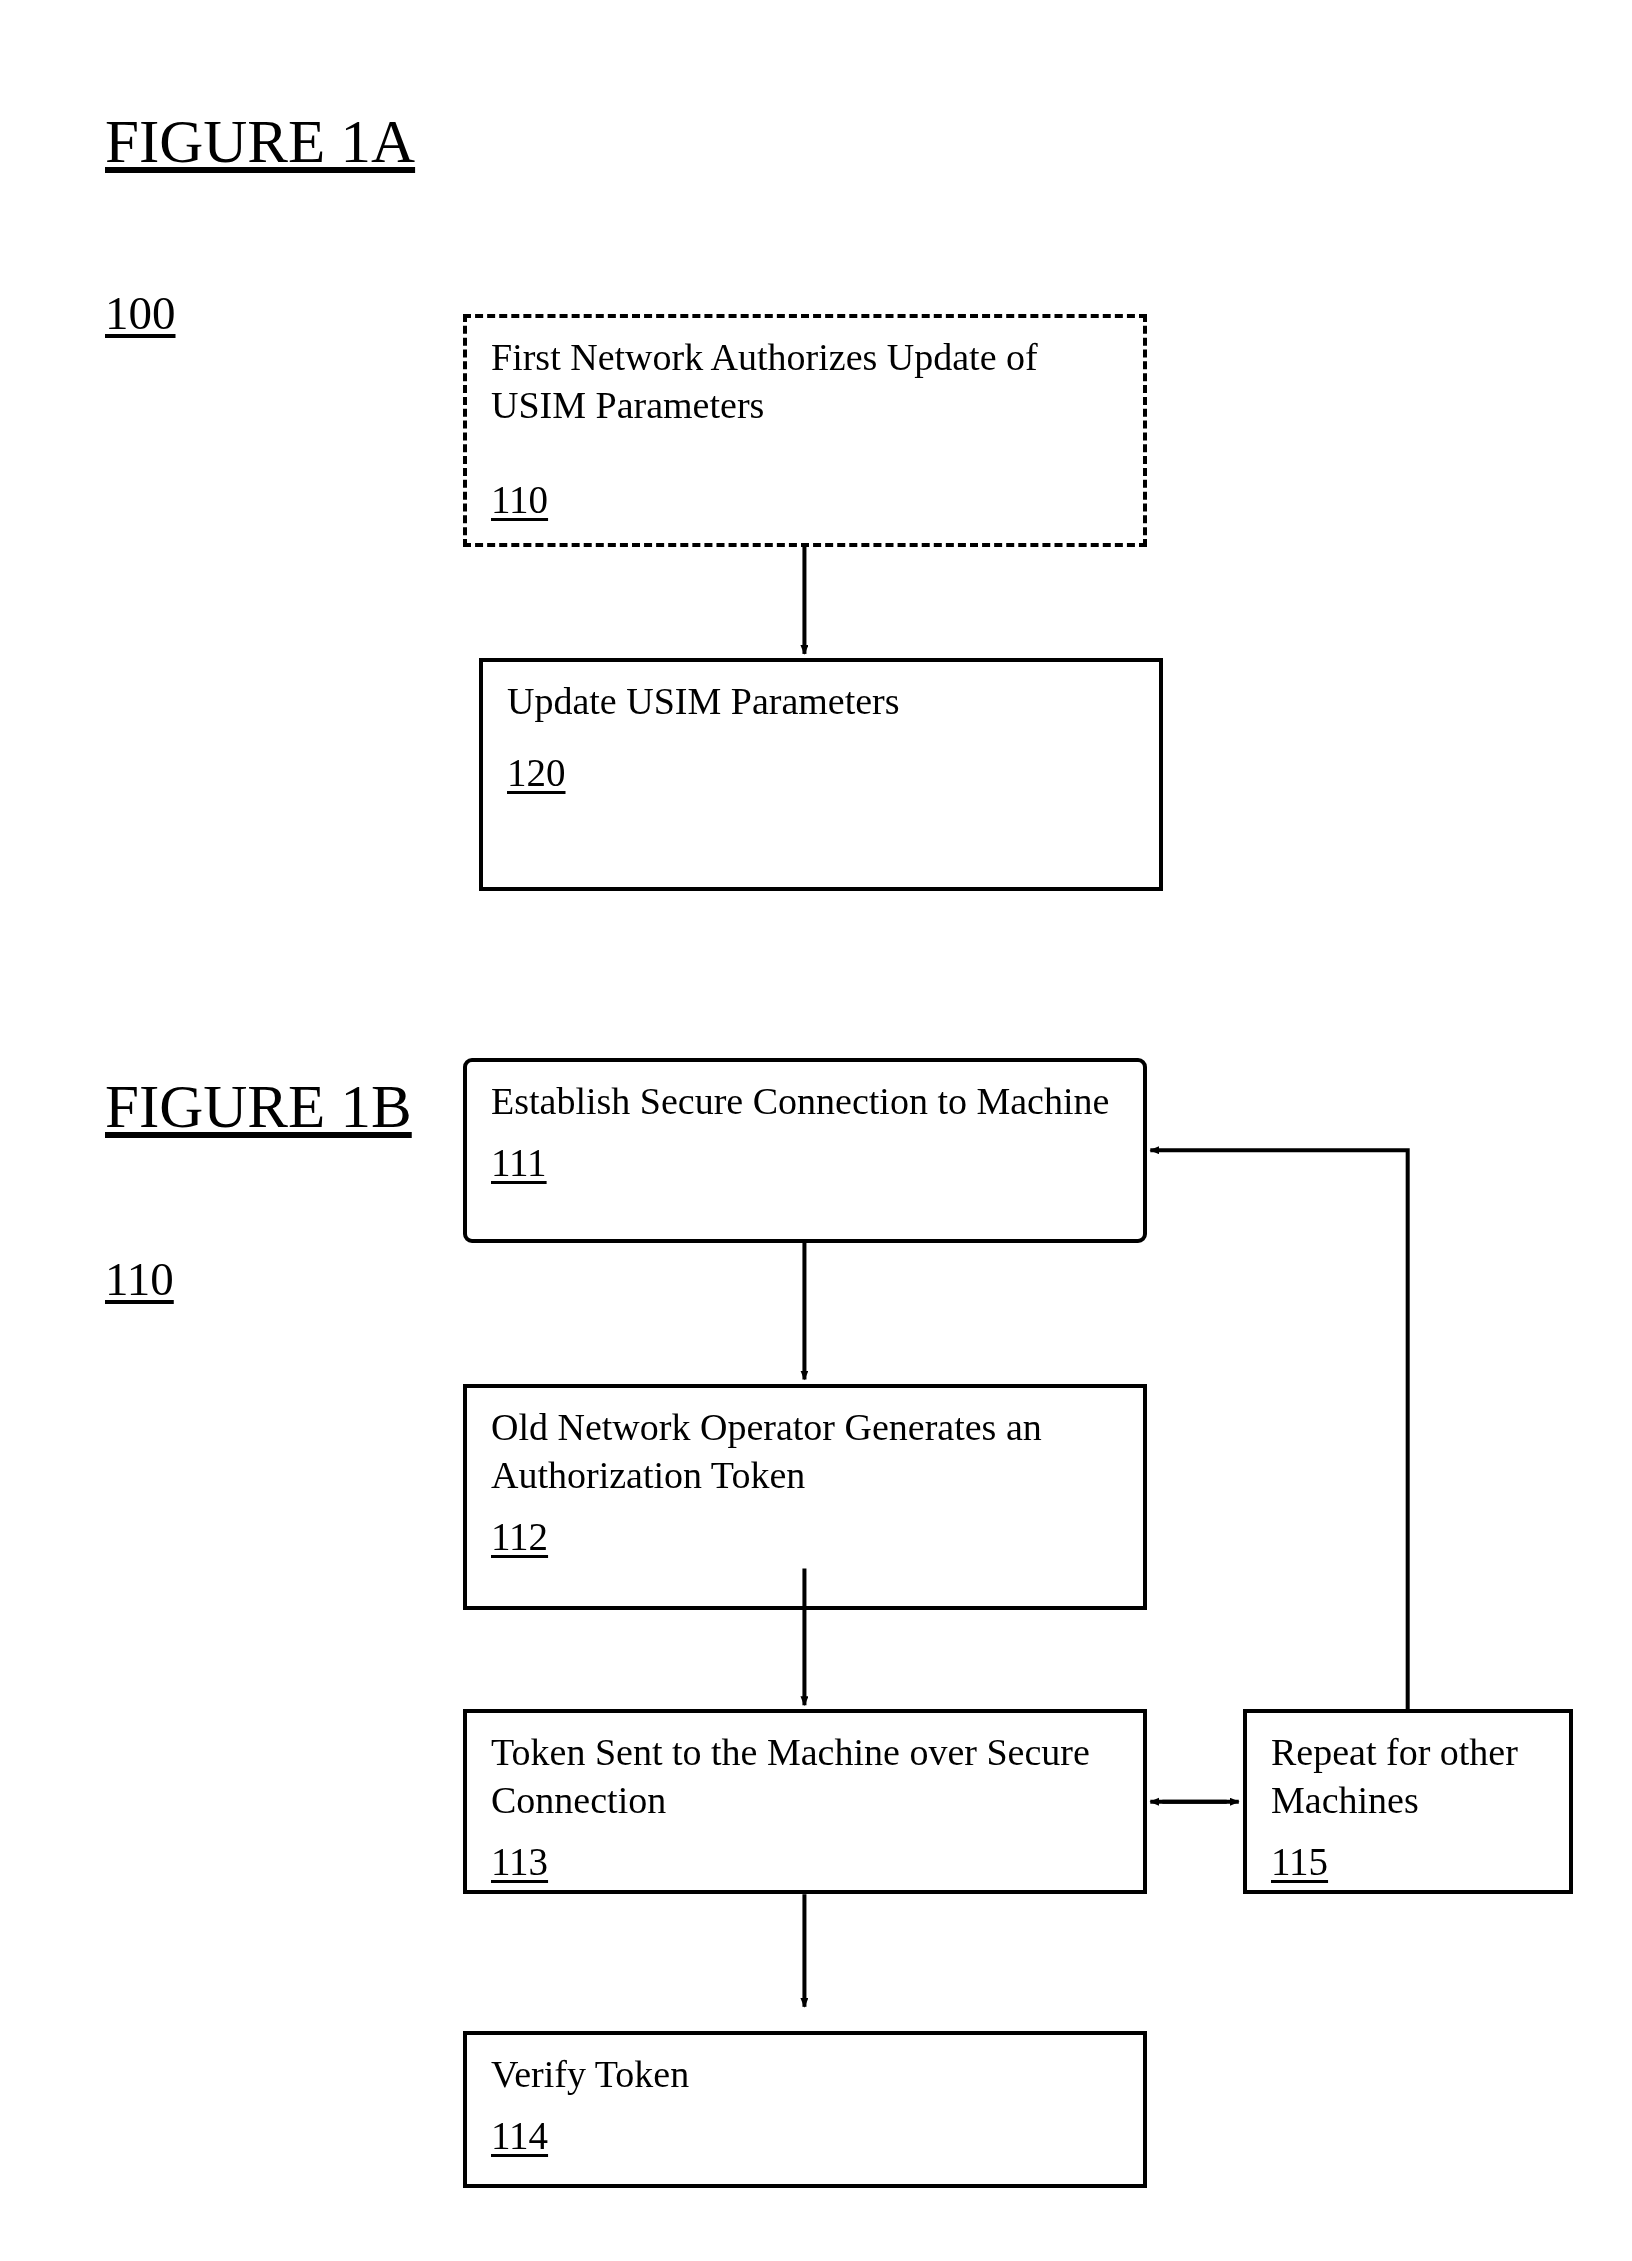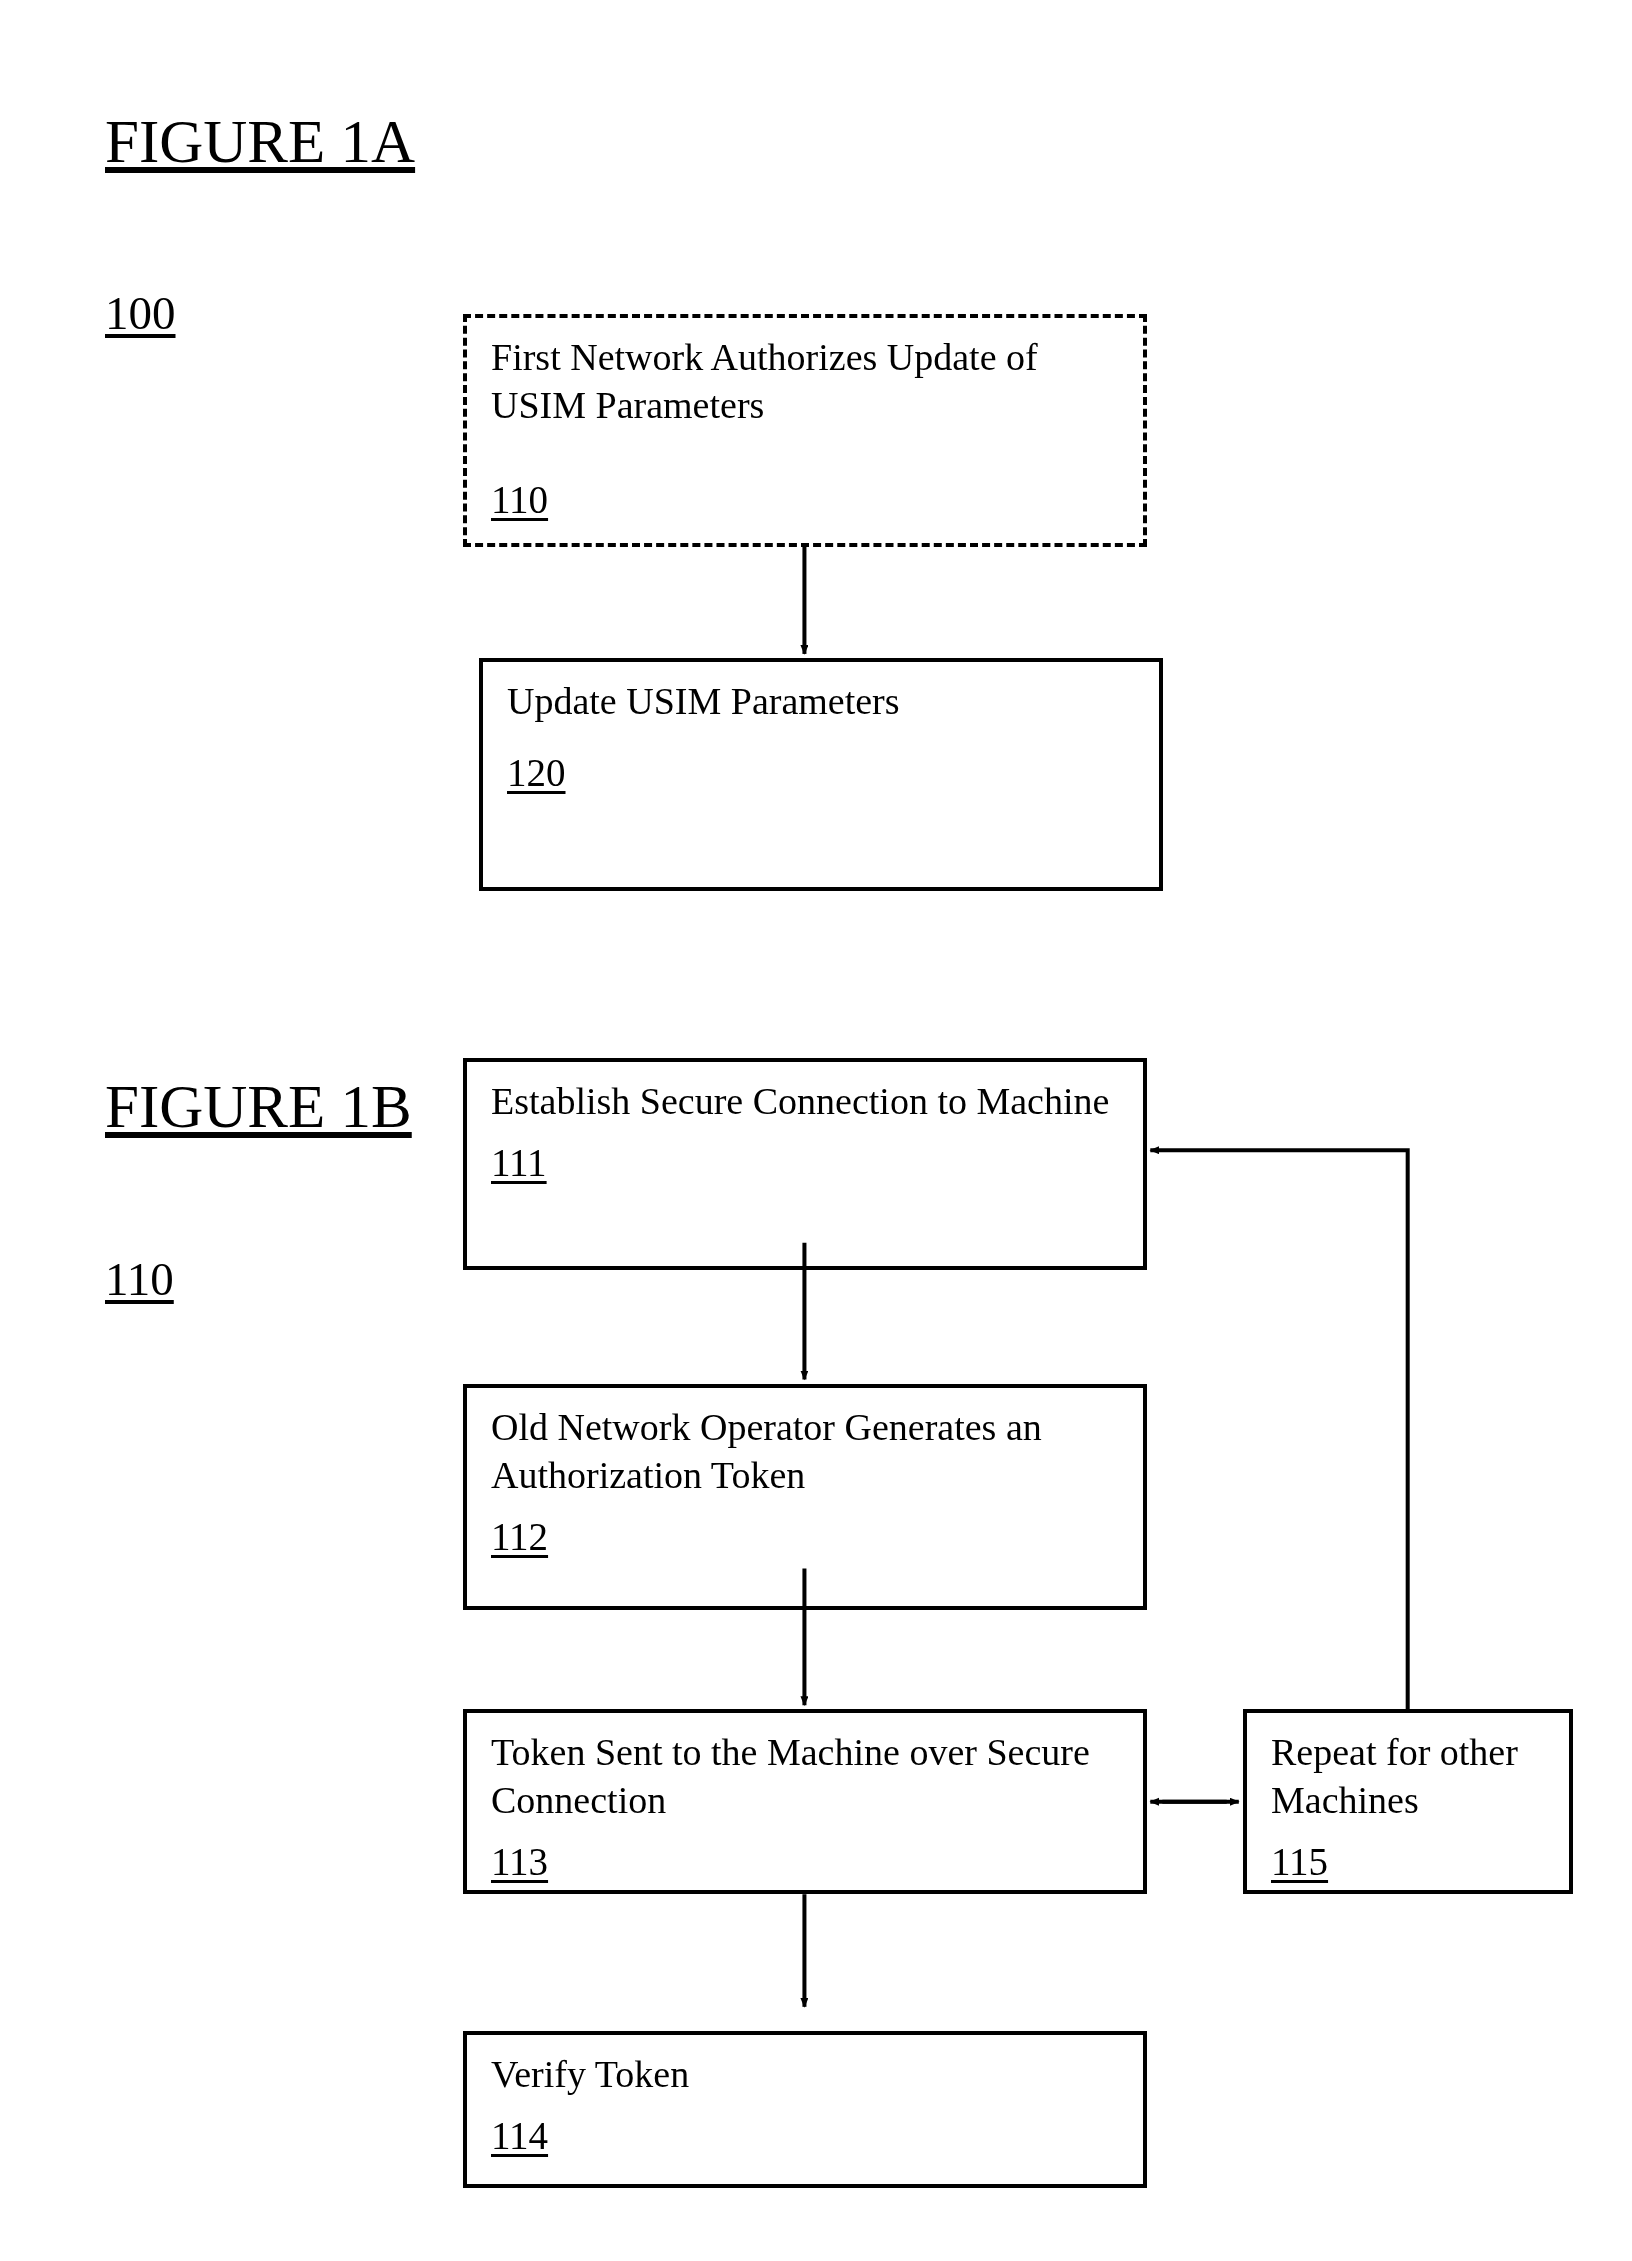--- a/index.html
+++ b/index.html
@@ -73,21 +73,21 @@
   </div>
 
   <div class="fbox" style="left:463px; top:658px; width:684px; height:233px;margin-left:16px;">
     <div class="title">Update USIM Parameters</div>
     <span class="num" style="margin-top:24px;">120</span>
   </div>
 
   <div class="heading" style="left:105px; top:1070px;">FIGURE 1B</div>
   <div class="ref-num" style="left:105px; top:1215px;">110</div>
 
-  <div class="fbox" style="left:463px; top:1058px; width:684px; height:212px;">
+  <div class="fbox" style="left:463px; top:1058px; width:684px; height:185px;border-radius:9px;">
     <div class="title">Establish Secure Connection to Machine</div>
     <span class="num">111</span>
   </div>
 
   <div class="fbox" style="left:463px; top:1384px; width:684px; height:226px;">
     <div class="title">Old Network Operator Generates an Authorization Token</div>
     <span class="num">112</span>
   </div>
 
   <div class="fbox" style="left:463px; top:1709px; width:684px; height:185px;">

